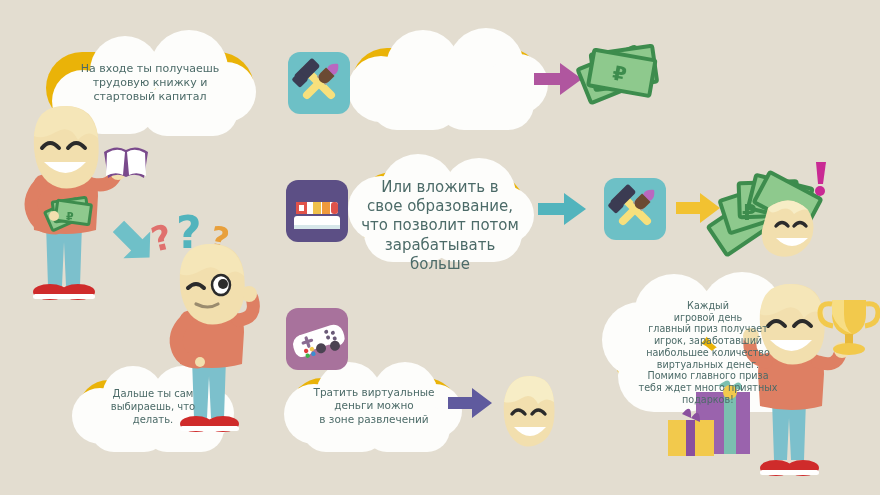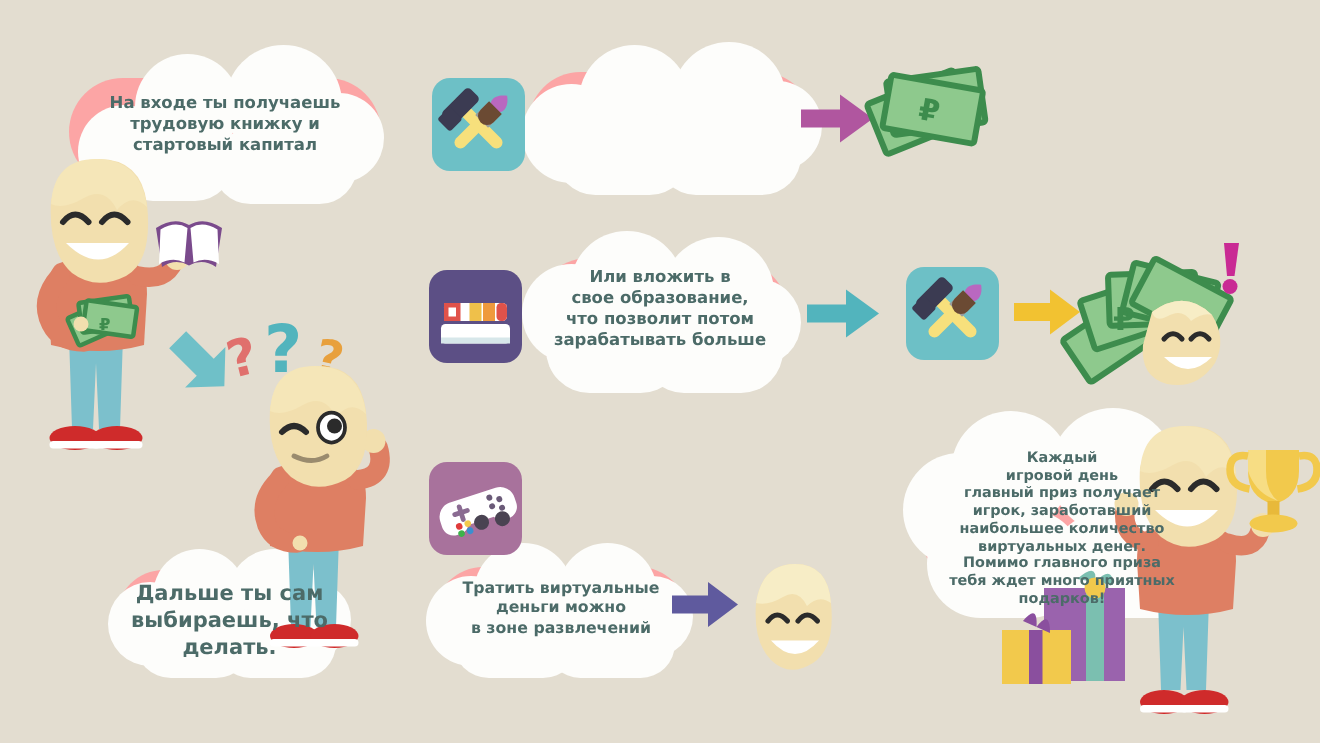--- a/index.html
+++ b/index.html
@@ -7,24 +7,23 @@
     width:880px;height:495px;
     background:#e3ddd0;
     font-family:"DejaVu Sans", sans-serif;
     overflow:hidden;
   }
   #stage{position:relative;width:880px;height:495px;overflow:hidden;background:#e3ddd0;}
 
   
   .cloud{
     position:absolute;
-    background:#fca5a5;
+    background:#eab308;
     border-radius:50% / 50%;
     box-sizing:border-box;
-    font-weight:bold;
   }
   .cloud .lobe{
     position:absolute;background:#fdfdfb;border-radius:50%;
   }
   .cloud .txt{
     position:relative;z-index:5;
     color:#4c6b68;
     text-align:center;
     line-height:1.28;
     white-space:pre-line;
@@ -70,34 +69,34 @@
     <div class="lobe" style="left:86px;top:30px;width:96px;height:52px;border-radius:40px;"></div>
   </div>
 
   <div class="cloud" style="left:354px;top:172px;width:172px;height:78px;border-radius:44px;">
     <div class="lobe" style="left:-6px;top:4px;width:66px;height:66px;"></div>
     <div class="lobe" style="left:26px;top:-18px;width:76px;height:76px;"></div>
     <div class="lobe" style="left:88px;top:-14px;width:74px;height:74px;"></div>
     <div class="lobe" style="left:122px;top:14px;width:58px;height:58px;"></div>
     <div class="lobe" style="left:10px;top:32px;width:92px;height:58px;border-radius:40px;"></div>
     <div class="lobe" style="left:74px;top:34px;width:94px;height:56px;border-radius:40px;"></div>
-    <div class="txt" style="padding-top:6px;font-size:11px;">Или вложить в
+    <div class="txt" style="padding-top:6px;font-size:15px;">Или вложить в
 свое образование,
 что позволит потом
 зарабатывать больше</div>
   </div>
 
   <div class="cloud" style="left:78px;top:380px;width:150px;height:62px;border-radius:38px;">
     <div class="lobe" style="left:-6px;top:8px;width:56px;height:56px;"></div>
     <div class="lobe" style="left:24px;top:-14px;width:62px;height:62px;"></div>
     <div class="lobe" style="left:74px;top:-14px;width:62px;height:62px;"></div>
     <div class="lobe" style="left:106px;top:8px;width:50px;height:50px;"></div>
     <div class="lobe" style="left:12px;top:24px;width:78px;height:48px;border-radius:34px;"></div>
     <div class="lobe" style="left:66px;top:26px;width:80px;height:46px;border-radius:34px;"></div>
-    <div class="txt" style="padding-top:8px;font-size:14px;">Дальше ты сам
+    <div class="txt" style="padding-top:8px;font-size:10px;">Дальше ты сам
 выбираешь, что
 делать.</div>
   </div>
 
   <div class="cloud" style="left:614px;top:296px;width:188px;height:108px;border-radius:52px;">
     <div class="lobe" style="left:-12px;top:6px;width:76px;height:76px;"></div>
     <div class="lobe" style="left:20px;top:-22px;width:80px;height:80px;"></div>
     <div class="lobe" style="left:86px;top:-24px;width:84px;height:84px;"></div>
     <div class="lobe" style="left:138px;top:4px;width:68px;height:68px;"></div>
     <div class="lobe" style="left:4px;top:44px;width:104px;height:72px;border-radius:48px;"></div>

